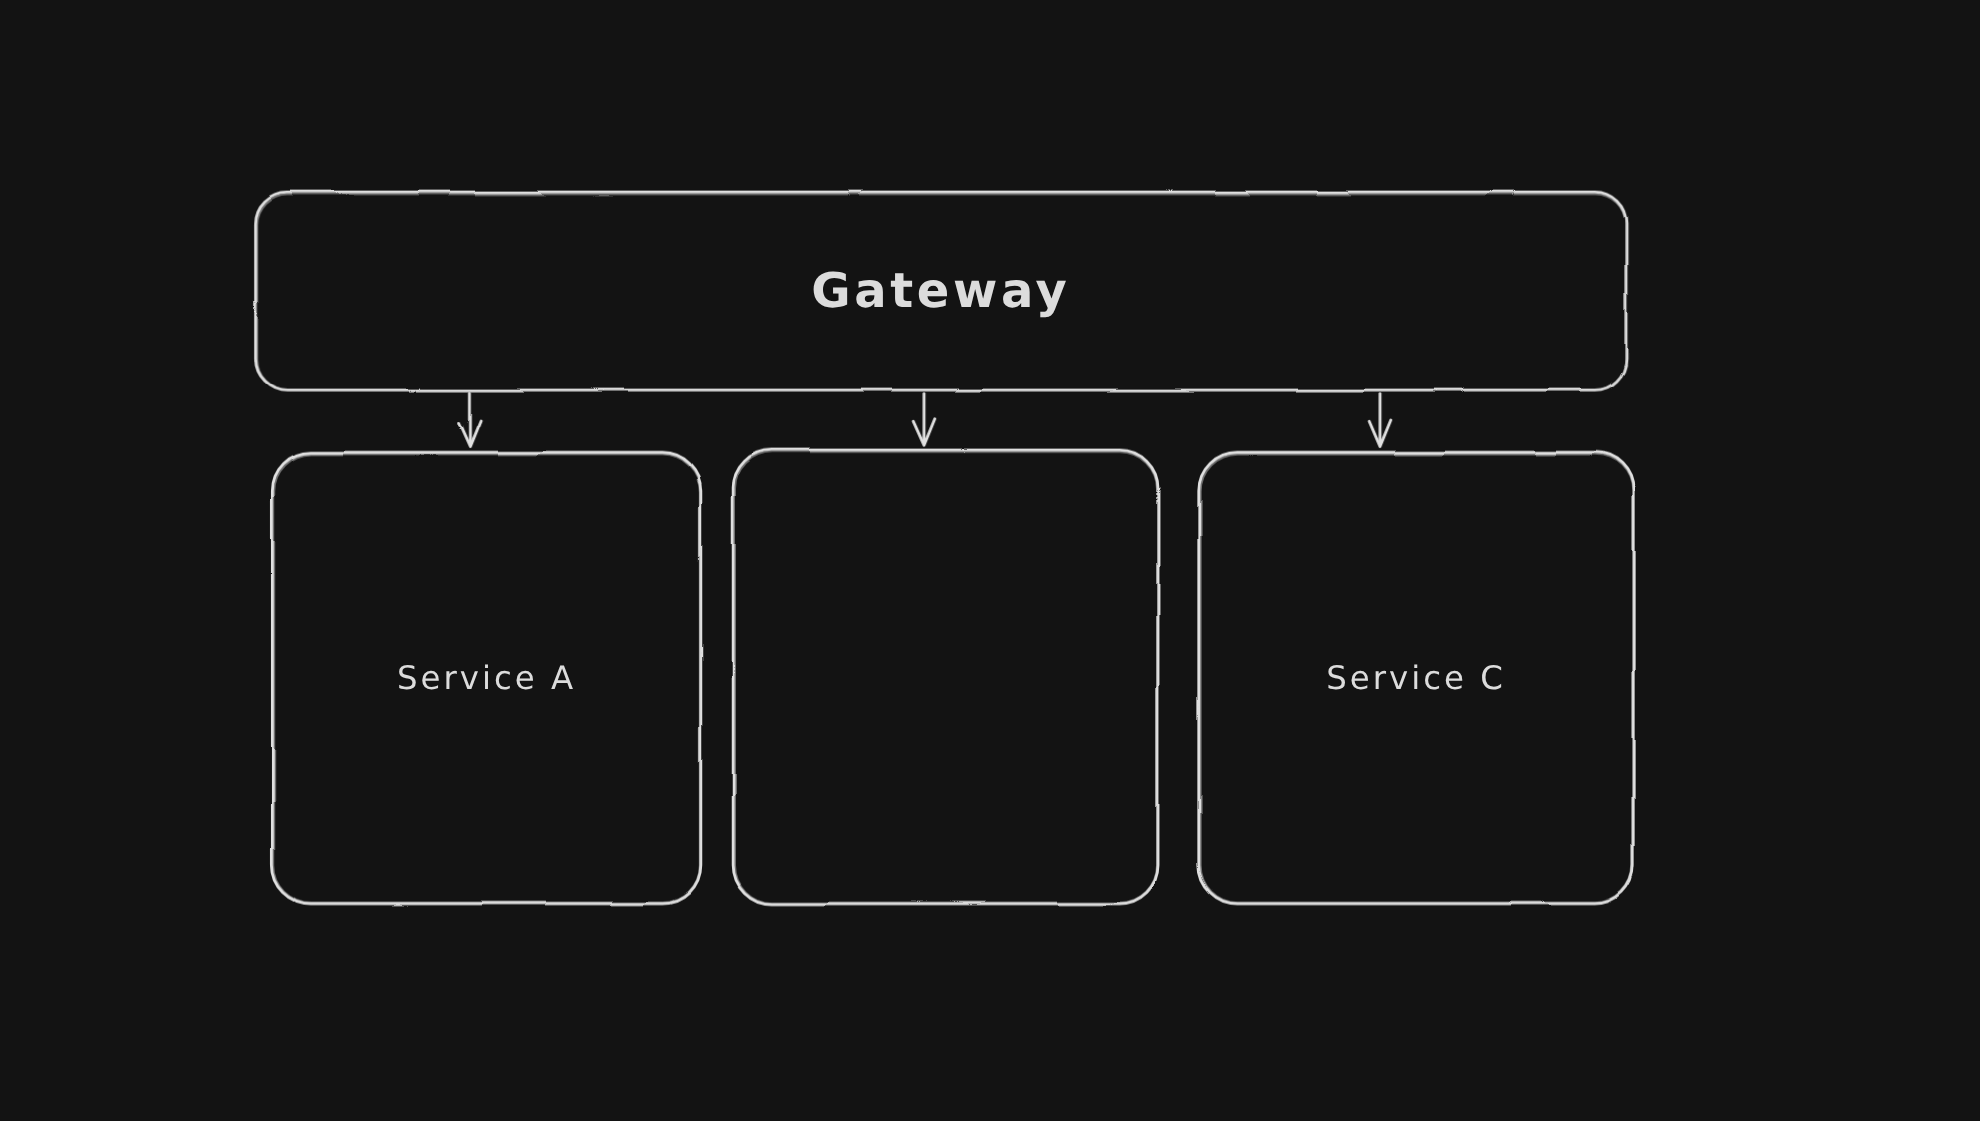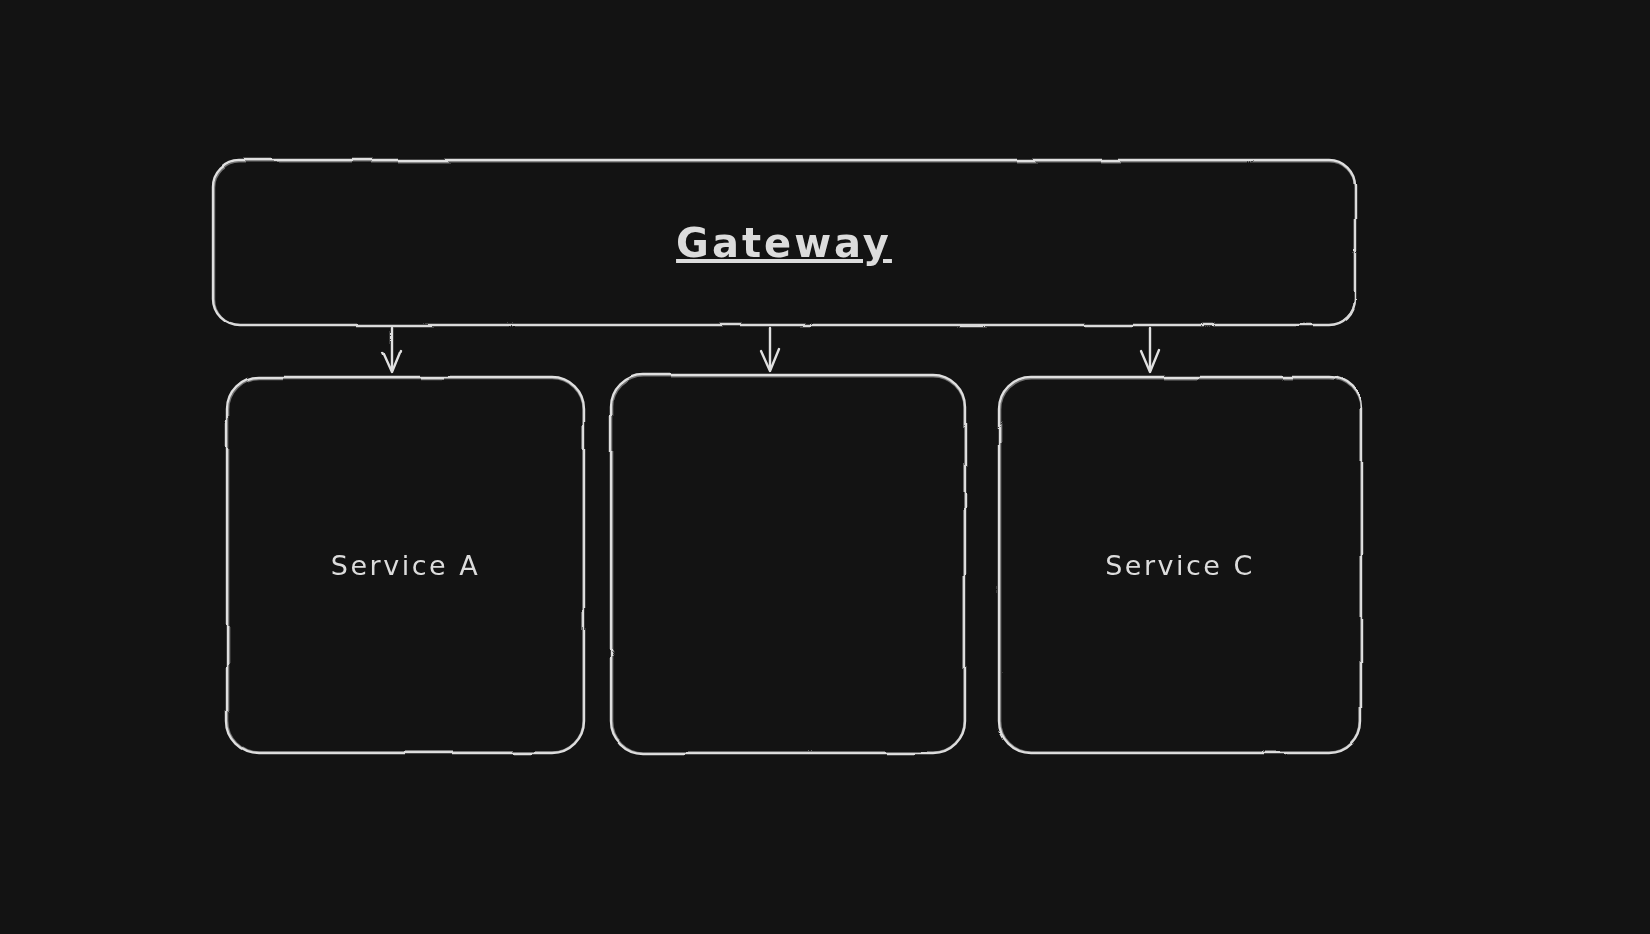--- a/index.html
+++ b/index.html
@@ -29,21 +29,20 @@
     color: #dcdcdc;
     letter-spacing: 2.5px;
     pointer-events: none;
     white-space: nowrap;
   }
   .label-gateway {
     left: 213px; top: 160px; width: 1142px; height: 165px;
     font-size: 40px;
     letter-spacing: 3px;
     font-weight: 700;
-    text-decoration: underline;
   }
   .label-service-a { left: 227px; top: 377px; width: 357px; height: 376px; font-size: 27px; }
   .label-service-b { left: 611px; top: 375px; width: 354px; height: 378px; font-size: 27px; }
   .label-service-c { left: 999px; top: 377px; width: 362px; height: 376px; font-size: 27px; }
 
   .stroke-main {
     fill: none;
     stroke: #e0e0e0;
     stroke-width: 2.4;
     stroke-linecap: round;

